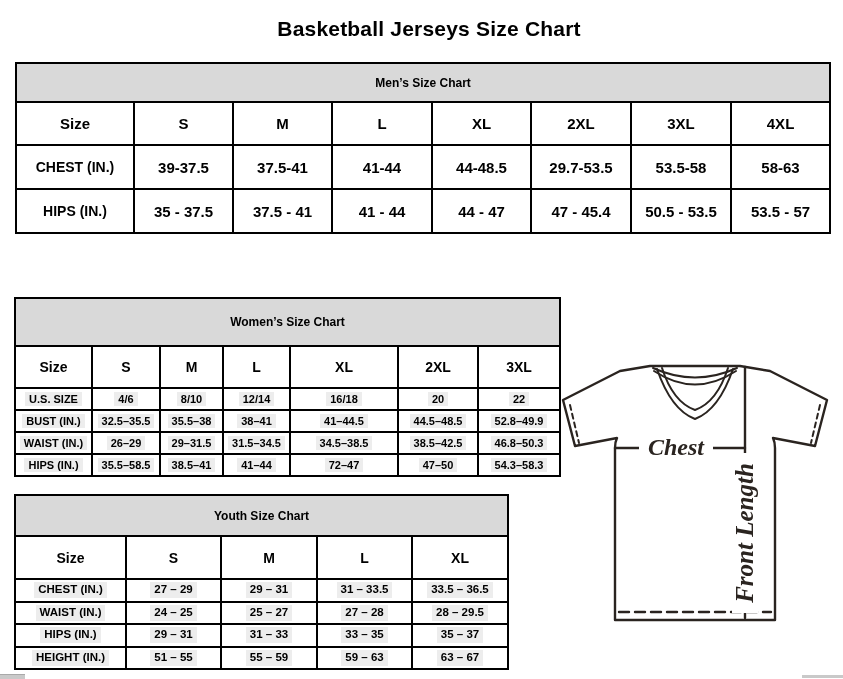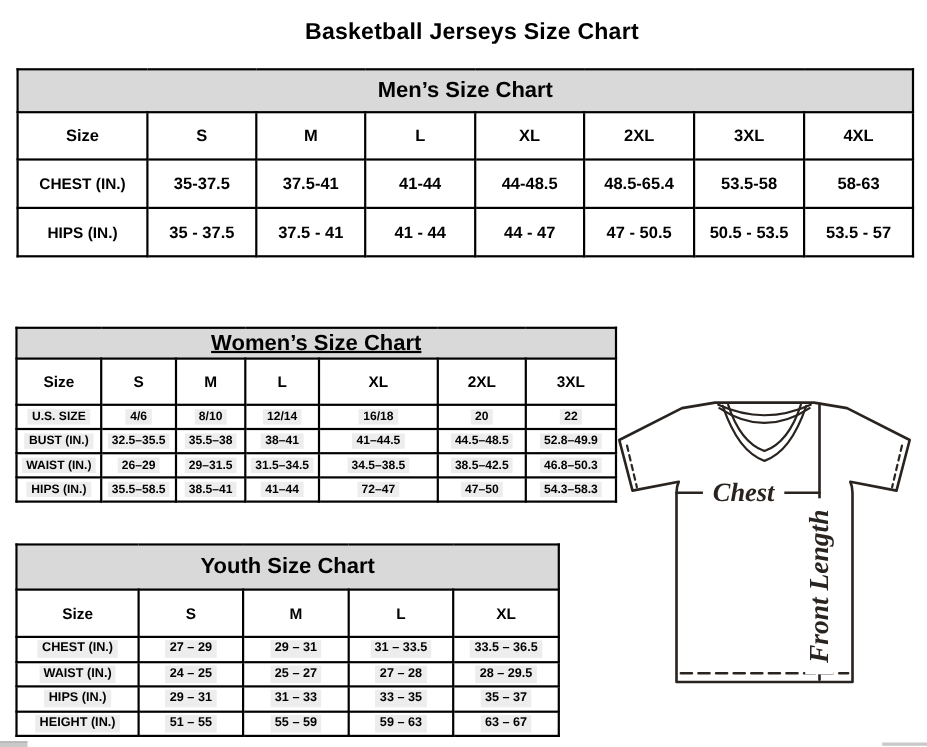--- a/index.html
+++ b/index.html
@@ -12,30 +12,30 @@
     text-align:center;font-size:21px;font-weight:bold;letter-spacing:.2px;
   }
   table.tbl{
     position:absolute;border-collapse:collapse;table-layout:fixed;
     font-weight:bold;
   }
   table.tbl td{
     border:2px solid #000;text-align:center;vertical-align:middle;padding:0;
     overflow:hidden;white-space:nowrap;
   }
-  tr.banner td{background:#d9d9d9;font-size:20px;text-align:center;}
+  tr.banner td{background:#d9d9d9;font-size:12px;text-align:center;}
   tr.sizes td{font-size:15px;}
   .tbl-men{left:15px;top:62px;width:814px;}
   .tbl-men tr.banner{height:39px;}
   .tbl-men tr.sizes{height:43px;}
   .tbl-men tr.datarow{height:44px;}
   .tbl-men td{font-size:15px;}
   .tbl-men td.lbl{font-size:14px;}
   .tbl-women{left:14px;top:297px;width:545px;}
-  .tbl-women tr.banner{height:28px;text-decoration:underline;}
+  .tbl-women tr.banner{height:48px;}
   .tbl-women tr.sizes{height:42px;}
   .tbl-women tr.datarow{height:22px;font-size:11px;margin-top:36px;}
   .tbl-women tr.sizes td{font-size:14px;}
   .tbl-youth{left:14px;top:494px;width:493px;border-radius:22px;}
   .tbl-youth tr.banner{height:41px;}
   .tbl-youth tr.sizes{height:43px;}
   .tbl-youth tr.datarow{height:22.5px;font-size:11.5px;}
   .tbl-youth tr.sizes td{font-size:14px;}
   .hl{display:inline-block;background:#ededed;padding:0 4px;line-height:1.35;}
   .jersey{position:absolute;left:556px;top:356px;width:278px;height:272px;}
@@ -73,35 +73,35 @@
     <td>S</td>
     <td>M</td>
     <td>L</td>
     <td>XL</td>
     <td>2XL</td>
     <td>3XL</td>
     <td>4XL</td>
   </tr>
   <tr class="datarow">
     <td class="lbl">CHEST (IN.)</td>
-    <td>35-37.5</td>
+    <td>39-37.5</td>
     <td>37.5-41</td>
     <td>41-44</td>
     <td>44-48.5</td>
-    <td>48.5-65.4</td>
+    <td>29.7-53.5</td>
     <td>53.5-58</td>
     <td>58-63</td>
   </tr>
   <tr class="datarow">
     <td class="lbl">HIPS (IN.)</td>
     <td>35 - 37.5</td>
     <td>37.5 - 41</td>
     <td>41 - 44</td>
     <td>44 - 47</td>
-    <td>47 - 50.5</td>
+    <td>47 - 45.4</td>
     <td>50.5 - 53.5</td>
     <td>53.5 - 57</td>
   </tr>
 </tbody>
   </table>
 
 <table class="tbl tbl-women">
   <colgroup>
     <col style="width:77px">
       <col style="width:68px">

